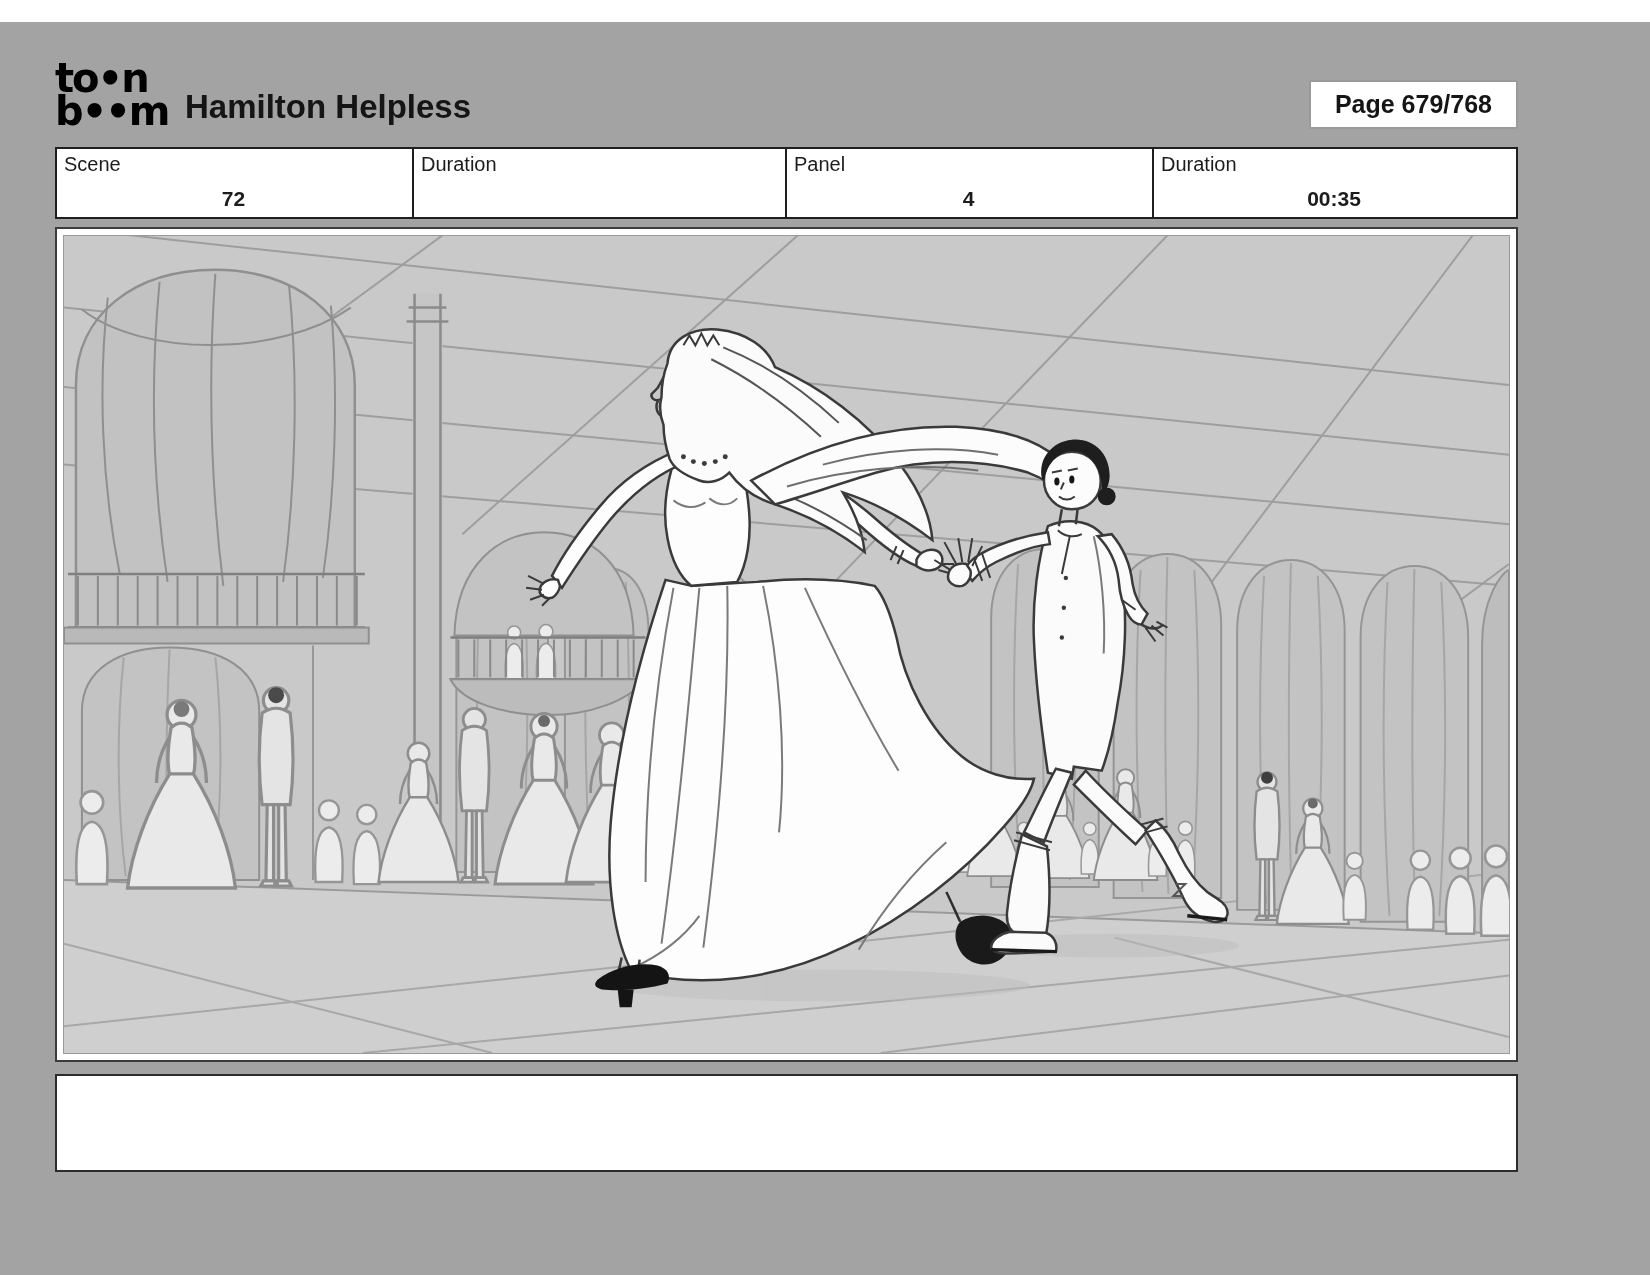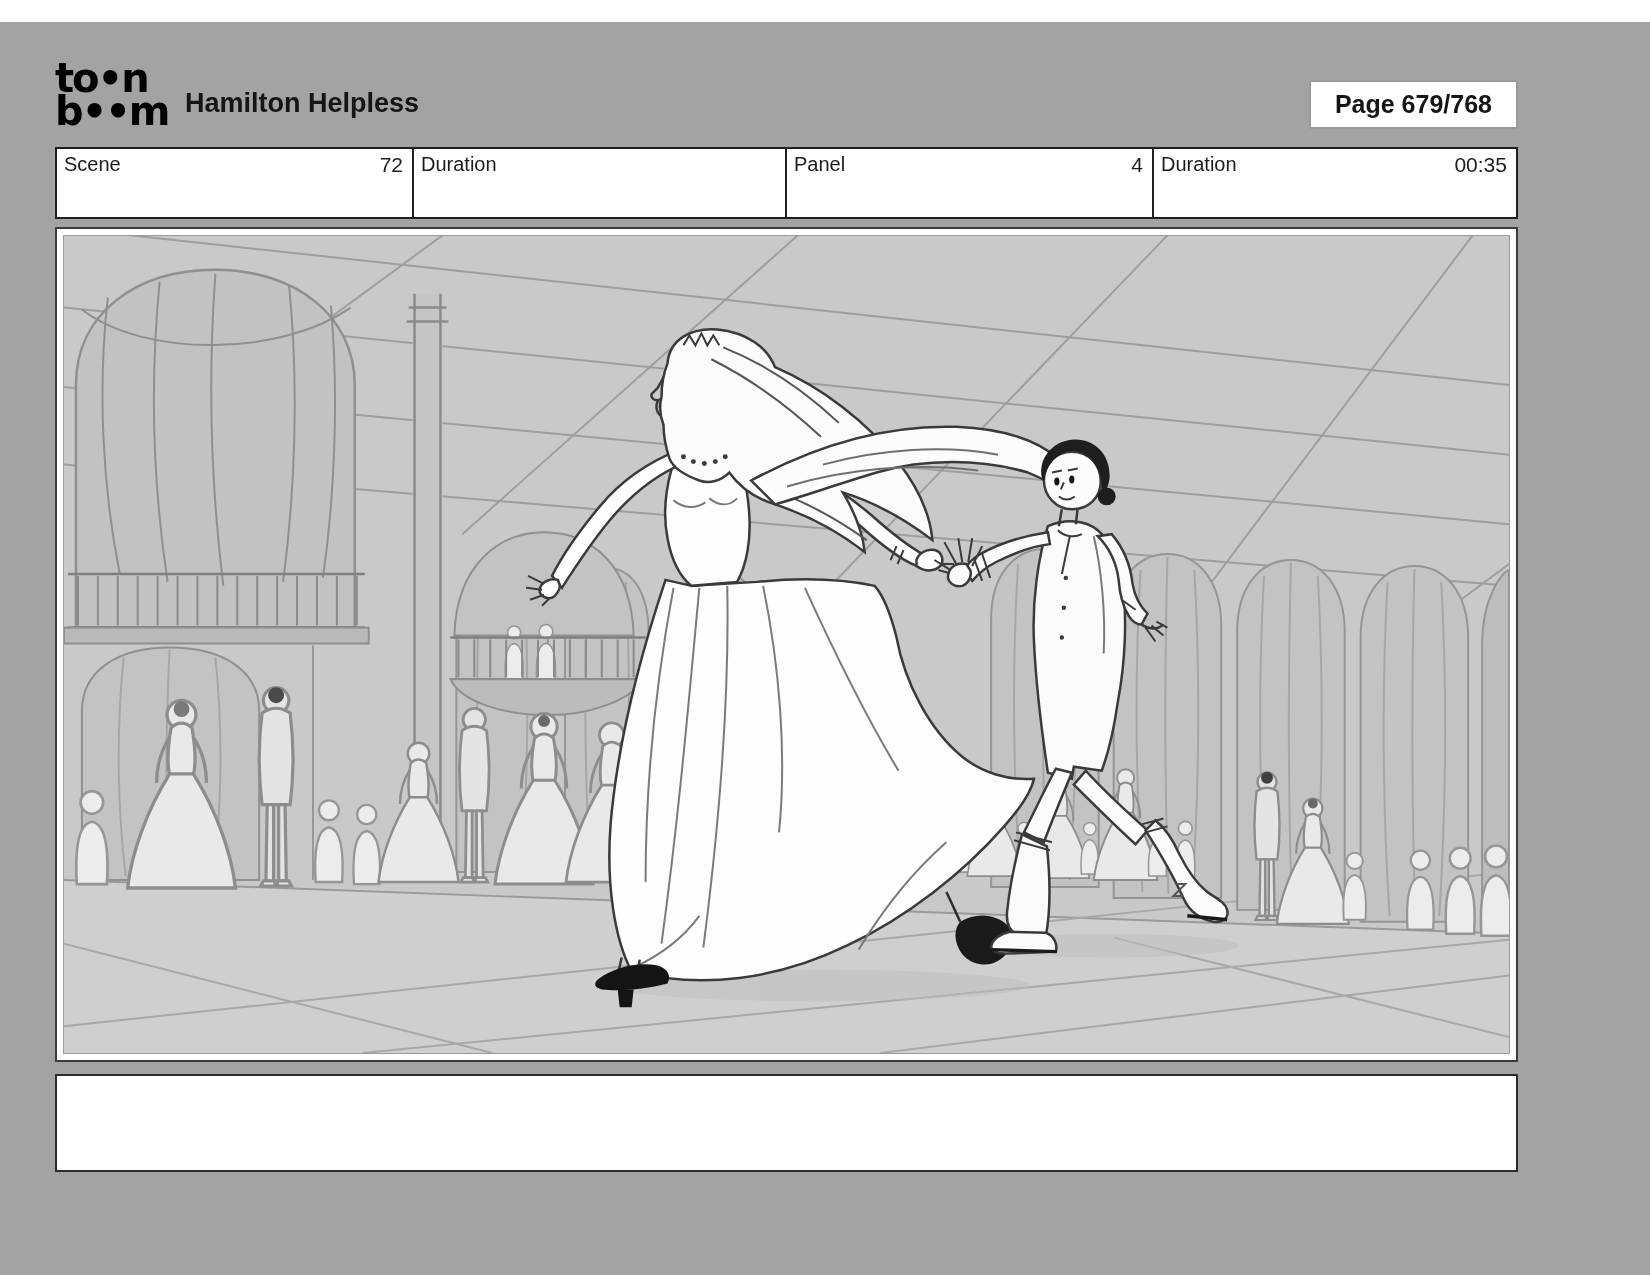--- a/index.html
+++ b/index.html
@@ -3,32 +3,32 @@
 <meta charset="utf-8">
 <style>
   html,body{margin:0;padding:0;overflow:hidden;background:#ffffff;}
   body{width:1650px;height:1275px;font-family:"Liberation Sans",sans-serif;color:#111;}
   .page{position:relative;width:1650px;height:1275px;background:#a3a3a3;margin-top:22px;}
 
   
   .header{position:absolute;left:55px;top:40px;width:1463px;height:82px;}
   .logo{position:absolute;left:0;top:0;line-height:0.82;color:#000;}
   .logo div{font-family:"DejaVu Sans",sans-serif;font-weight:800;font-size:40px;letter-spacing:-2px;}
-  .title{position:absolute;left:130px;top:26px;font-size:27px;font-weight:700;color:#151515;}
+  .title{position:absolute;left:130px;top:26px;font-size:33px;font-weight:700;color:#151515;}
   .page-badge{position:absolute;right:0;top:18px;border:2px solid #9a9a9a;border-radius:2px;
               padding:8px 24px;font-size:25px;font-weight:700;color:#151515;background:#fff;}
 
   
   .meta{position:absolute;left:55px;top:125px;width:1463px;height:72px;display:grid;
         grid-template-columns:358fr 374fr 368fr 363fr;border:2px solid #1f1f1f;box-sizing:border-box;background:#fff;}
-  .meta-cell{border-right:2px solid #1f1f1f;display:flex;flex-direction:row;justify-content:space-between;
+  .meta-cell{border-right:2px solid #1f1f1f;display:flex;flex-direction:column;justify-content:space-between;
              padding:4px 9px 6px 7px;box-sizing:border-box;}
   .meta-cell:last-child{border-right:none;}
   .meta-label{font-size:20px;color:#1c1c1c;}
-  .meta-value{font-size:21px;color:#1c1c1c;text-align:left;}
+  .meta-value{font-size:21px;color:#1c1c1c;text-align:center;font-weight:bold;}
 
   
   .panel-frame{position:absolute;left:55px;top:205px;width:1463px;height:835px;border:2px solid #3c3c3c;
                box-sizing:border-box;background:#fff;padding:6px;}
   .panel-image{width:100%;height:100%;box-sizing:border-box;border:1px solid #9a9a9a;background:#c9c9c9;}
   .panel-image svg{display:block;width:100%;height:100%;}
 
   
   .caption-box{position:absolute;left:55px;top:1052px;width:1463px;height:98px;border:2px solid #2c2c2c;
                box-sizing:border-box;background:#fff;font-size:20px;padding:8px;}

